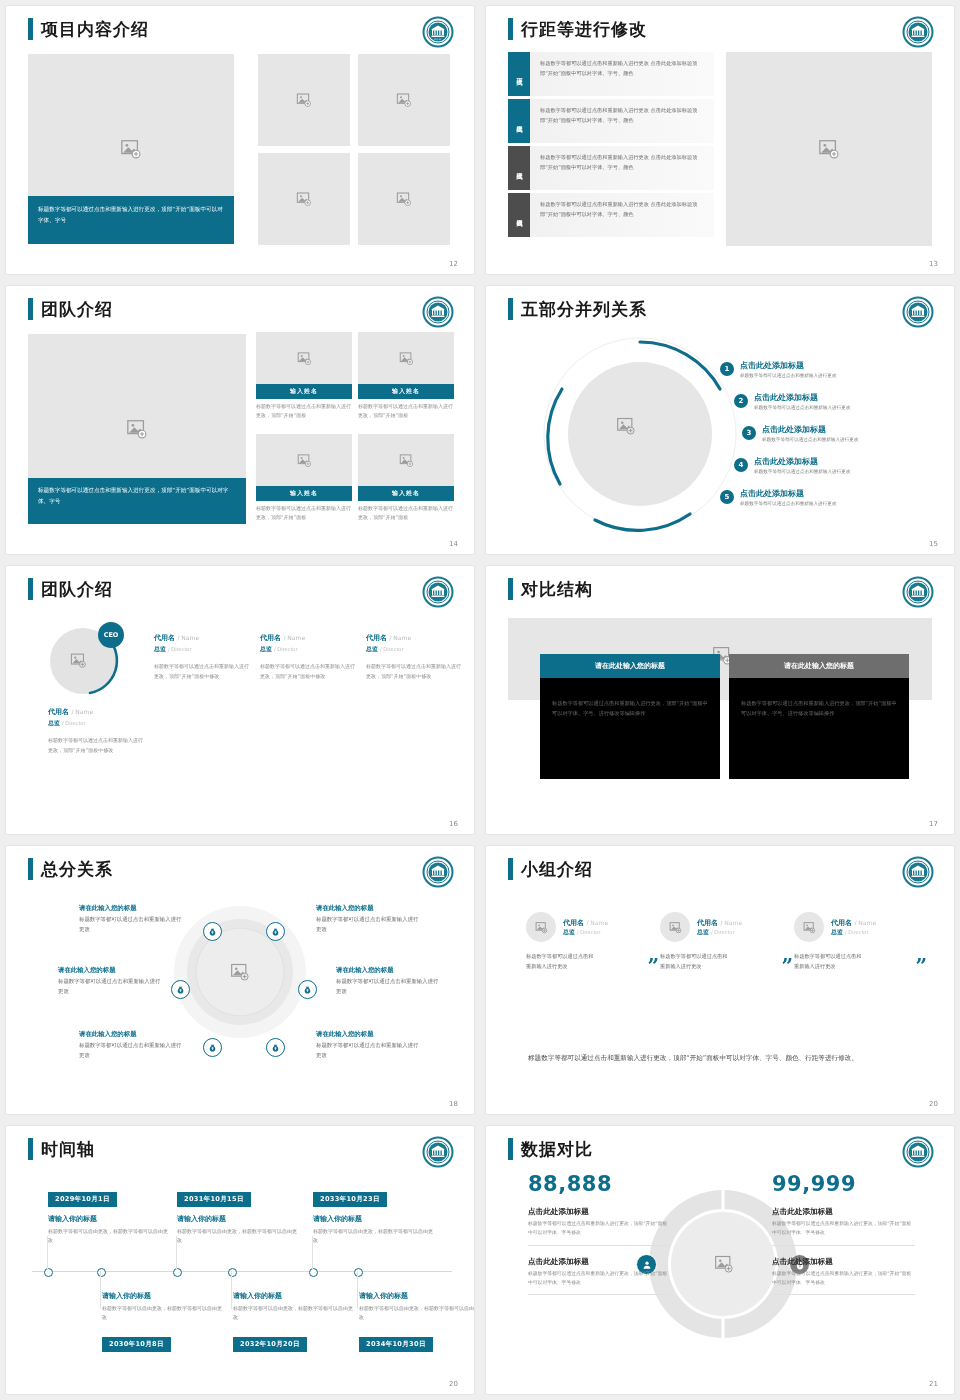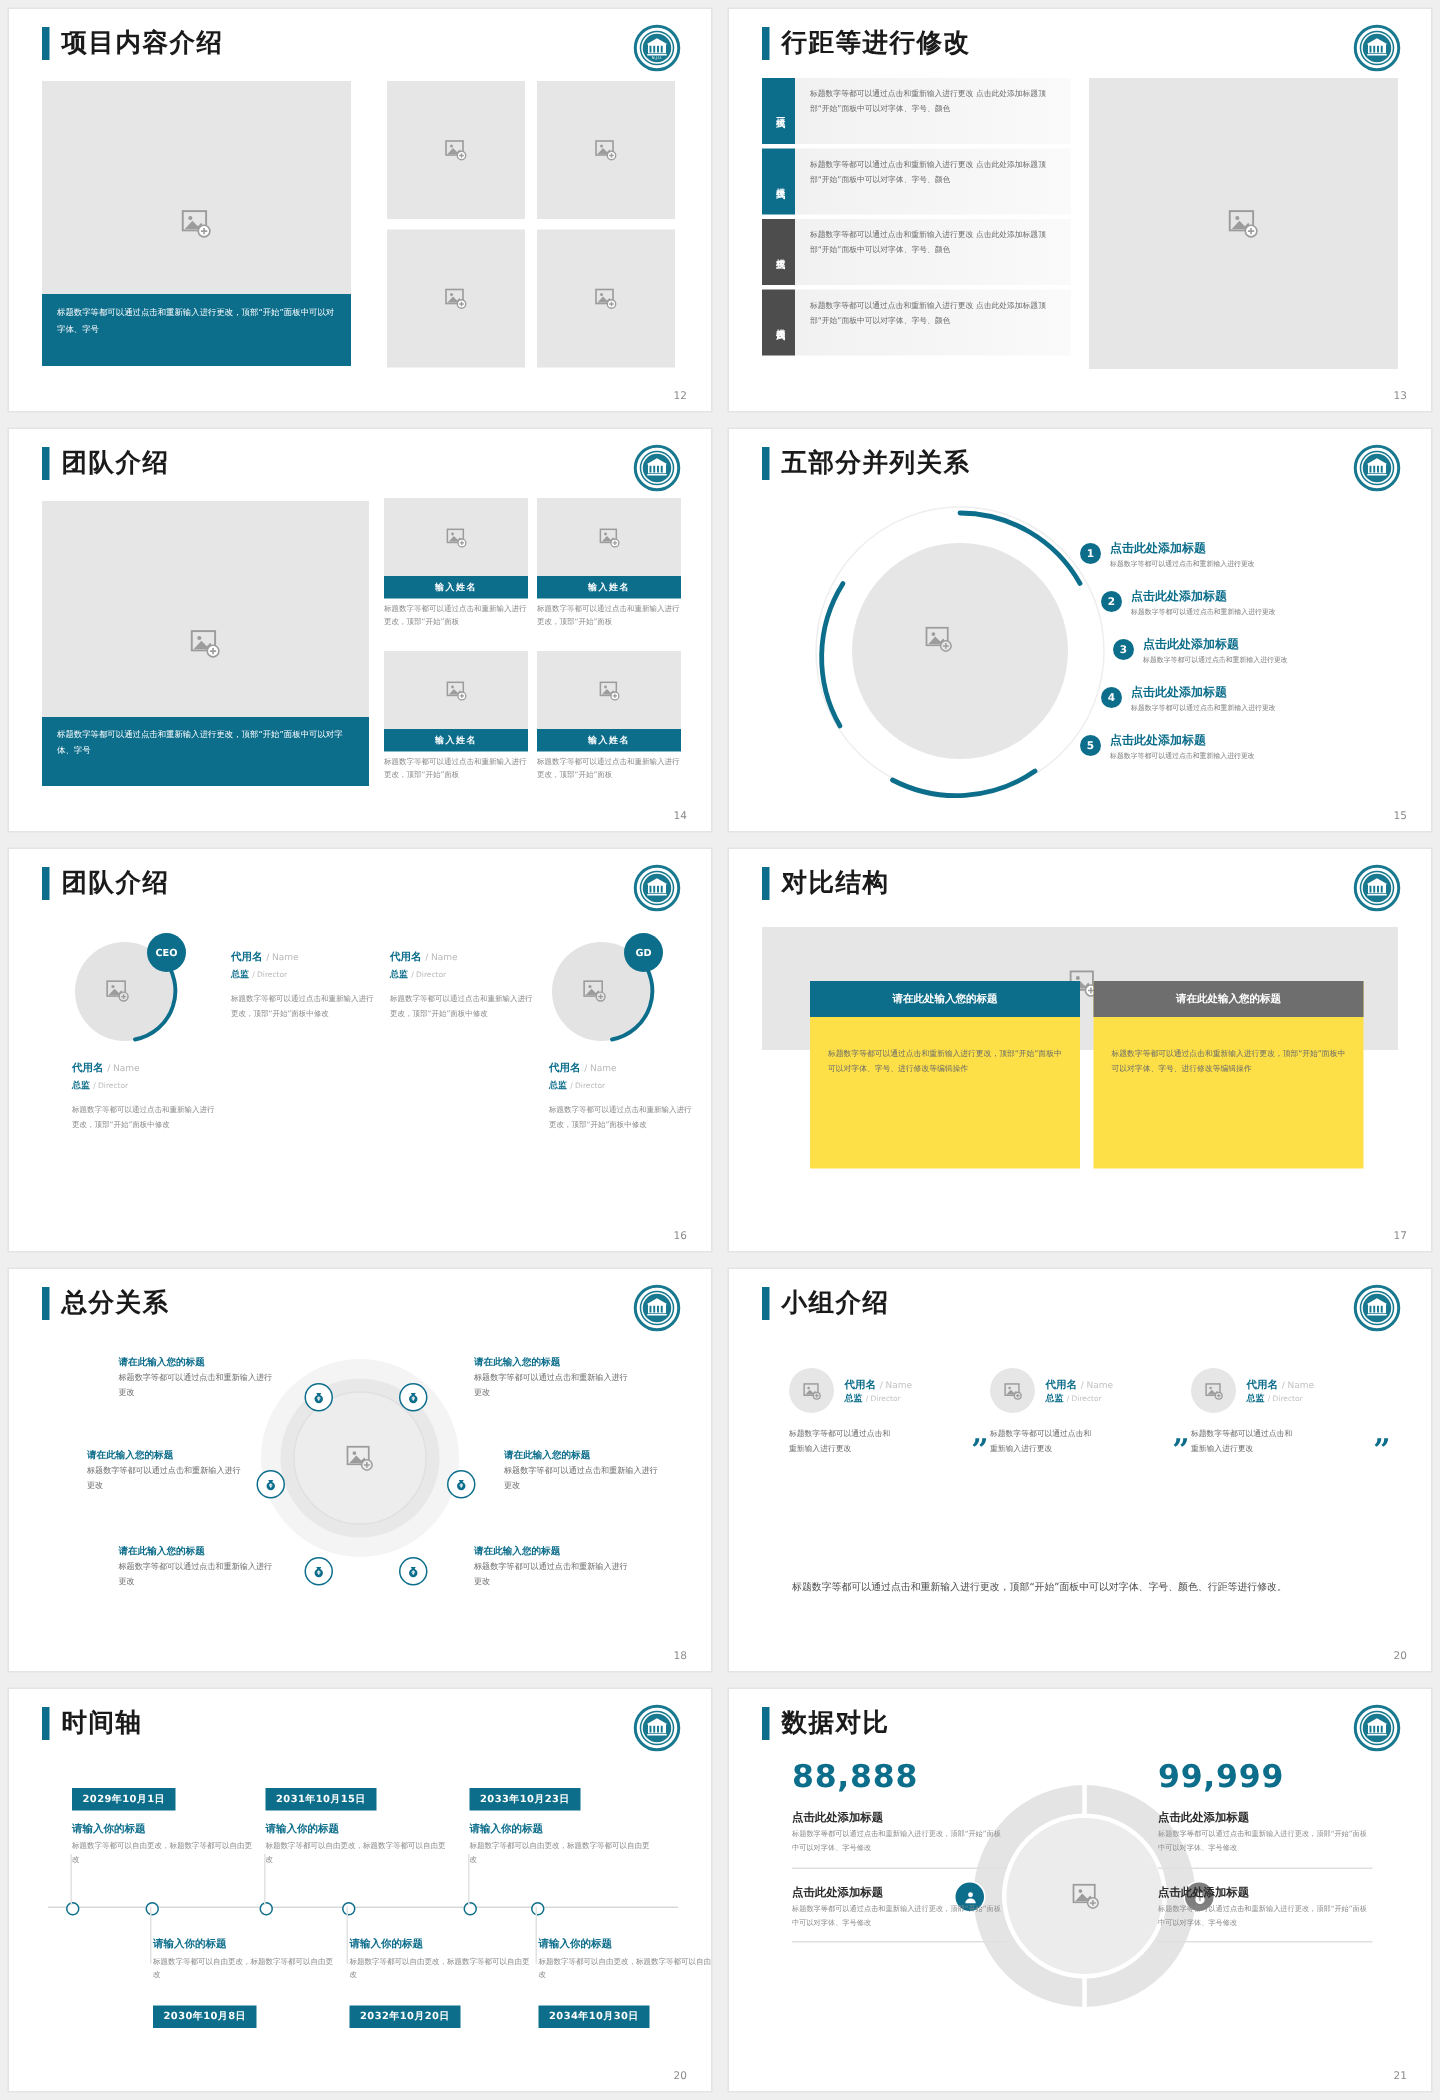--- a/index.html
+++ b/index.html
@@ -40,21 +40,21 @@
   .p16{position:absolute;width:98px;}
   .p16 .av{position:relative;width:74px;height:74px;}
   .p16 .badge{position:absolute;right:-2px;top:-2px;width:26px;height:26px;border-radius:50%;background:#0d6e8c;color:#fff;font-size:6.5px;font-weight:bold;display:flex;align-items:center;justify-content:center;}
   .p16 .nm{font-size:7px;font-weight:bold;color:#0d6e8c;margin-top:9px;}
   .p16 .nm small{color:#b9b9b9;font-weight:normal;font-size:6px;}
   .p16 .rl{font-size:6px;font-weight:bold;color:#0d6e8c;margin-top:2px;}
   .p16 .rl small{color:#b9b9b9;font-weight:normal;}
   .p16 .ds{font-size:5px;color:#8a8a8a;line-height:1.9;margin-top:8px;}
   
   .s17 .band{position:absolute;left:22px;top:52px;width:424px;height:82px;background:#e6e6e6;}
-  .s17 .col{position:absolute;top:88px;width:180px;height:125px;background:#fde047;}
+  .s17 .col{position:absolute;top:88px;width:180px;height:125px;background:#000000;}
   .s17 .hd{height:24px;color:#fff;font-size:7px;font-weight:bold;display:flex;align-items:center;justify-content:center;}
   .s17 .bd{font-size:5.2px;color:#6b6b6b;line-height:1.95;padding:20px 12px;}
   
   .s18 .blk{position:absolute;width:105px;}
   .s18 .h{font-size:6.4px;font-weight:bold;color:#0d6e8c;}
   .s18 .d{font-size:5.4px;color:#6b6b6b;line-height:1.8;margin-top:2px;}
   .bagicon{position:absolute;width:17px;height:17px;border-radius:50%;background:#fff;border:1.4px solid #0d6e8c;display:flex;align-items:center;justify-content:center;}
   
   .g19{position:absolute;width:133px;}
   .g19 .top{display:flex;align-items:center;gap:7px;}
@@ -416,34 +416,20 @@
         <div class="ds">标题数字等都可以通过点击和重新输入进行更改，顶部“开始”面板中修改</div>
       </div>
 
       <div class="p16" style="left:254px;top:58px;">
         <div class="nm"><span>代用名</span> <small>/ Name</small></div>
         <div class="rl"><span>总监</span> <small>/ Director</small></div>
         <div class="ds">标题数字等都可以通过点击和重新输入进行更改，顶部“开始”面板中修改</div>
       </div>
 
       <div class="p16" style="left:360px;top:58px;">
-        <div class="av">
-          <svg width="74" height="74" viewBox="0 0 74 74">
-              <circle cx="35" cy="37" r="33" fill="#e3e3e3"></circle>
-              <path d="M60 14 A33 33 0 0 1 42 69" fill="none" stroke="#0d6e8c" stroke-width="2.6" stroke-linecap="round"></path>
-            </svg>
-          <div style="position:absolute;left:22px;top:28px;"><svg width="17" height="17" viewBox="0 0 24 24">
-                <rect x="2" y="3" width="17" height="14" fill="none" stroke="#9c9c9c" stroke-width="1.5"></rect>
-                <circle cx="7.5" cy="8" r="1.5" fill="#9c9c9c"></circle>
-                <path d="M3.5 16 L9 10 L13 14 L15.5 11.5 L18 16 Z" fill="#9c9c9c"></path>
-                <circle cx="17.5" cy="17.5" r="4.2" fill="#e3e3e3" stroke="#9c9c9c" stroke-width="1.3"></circle>
-                <path d="M17.5 15.2 v4.6 M15.2 17.5 h4.6" stroke="#9c9c9c" stroke-width="1.3"></path>
-              </svg></div>
-          <div class="badge">GD</div>
-        </div>
         <div class="nm"><span>代用名</span> <small>/ Name</small></div>
         <div class="rl"><span>总监</span> <small>/ Director</small></div>
         <div class="ds">标题数字等都可以通过点击和重新输入进行更改，顶部“开始”面板中修改</div>
       </div>
       <div class="pnum">16</div>
     </div>
 
     <div class="slide s17">
       <div class="s-title">
         <i class="tbar"></i>

